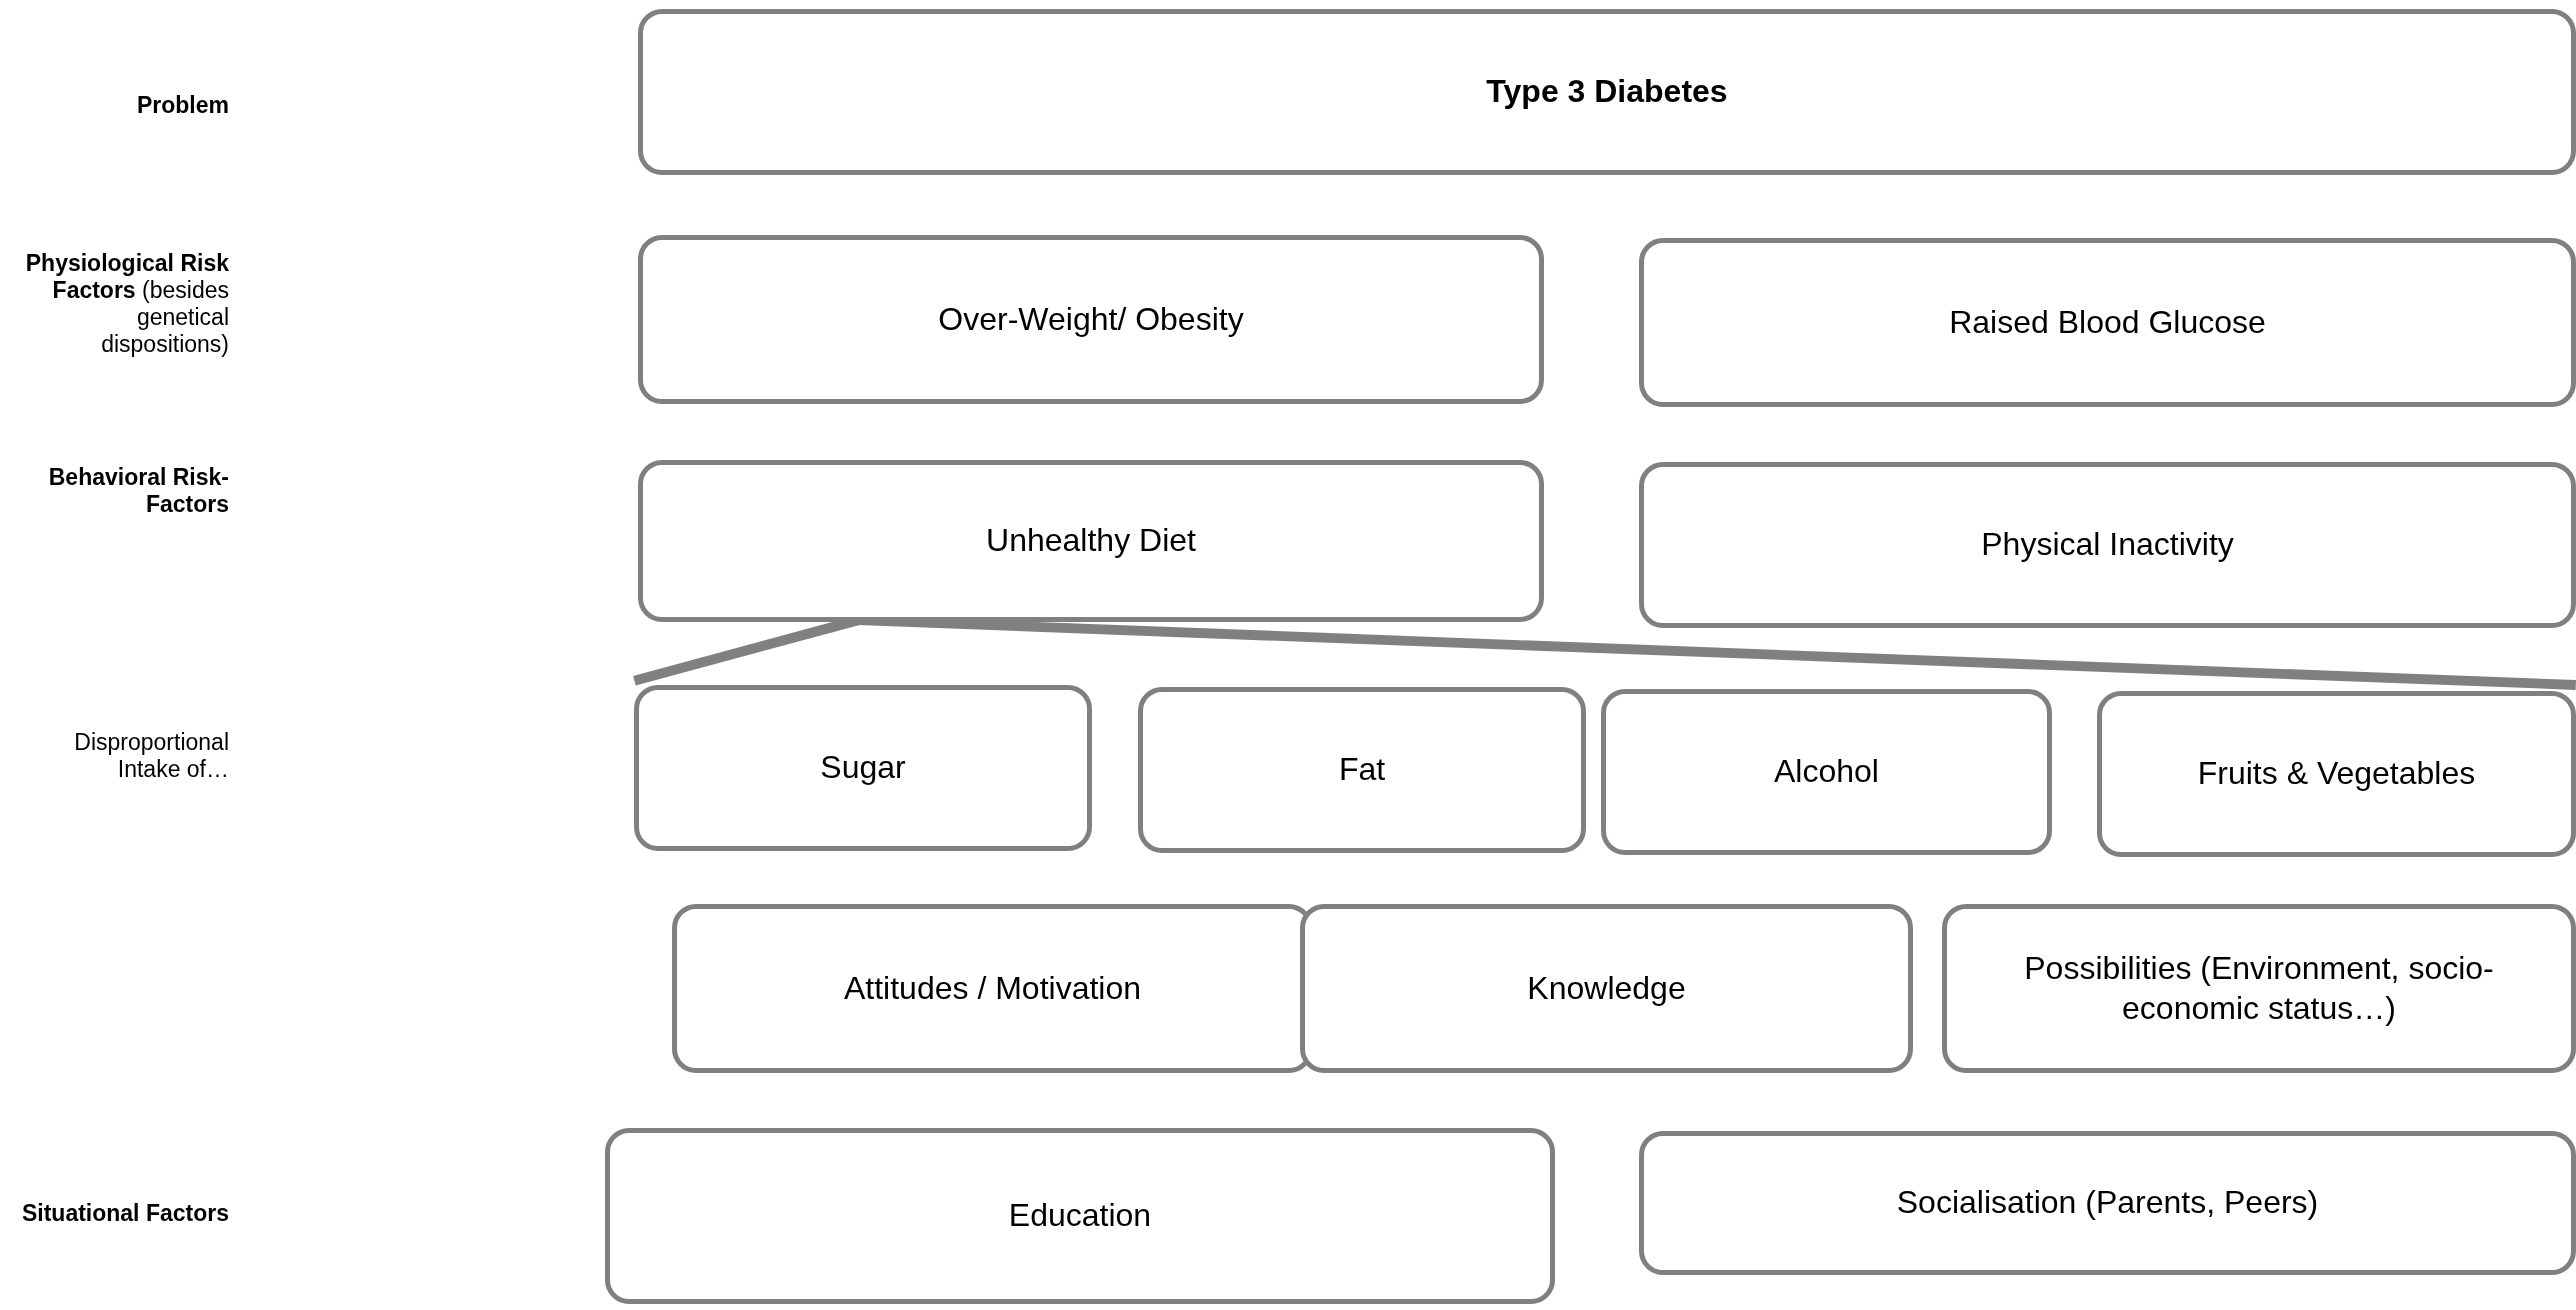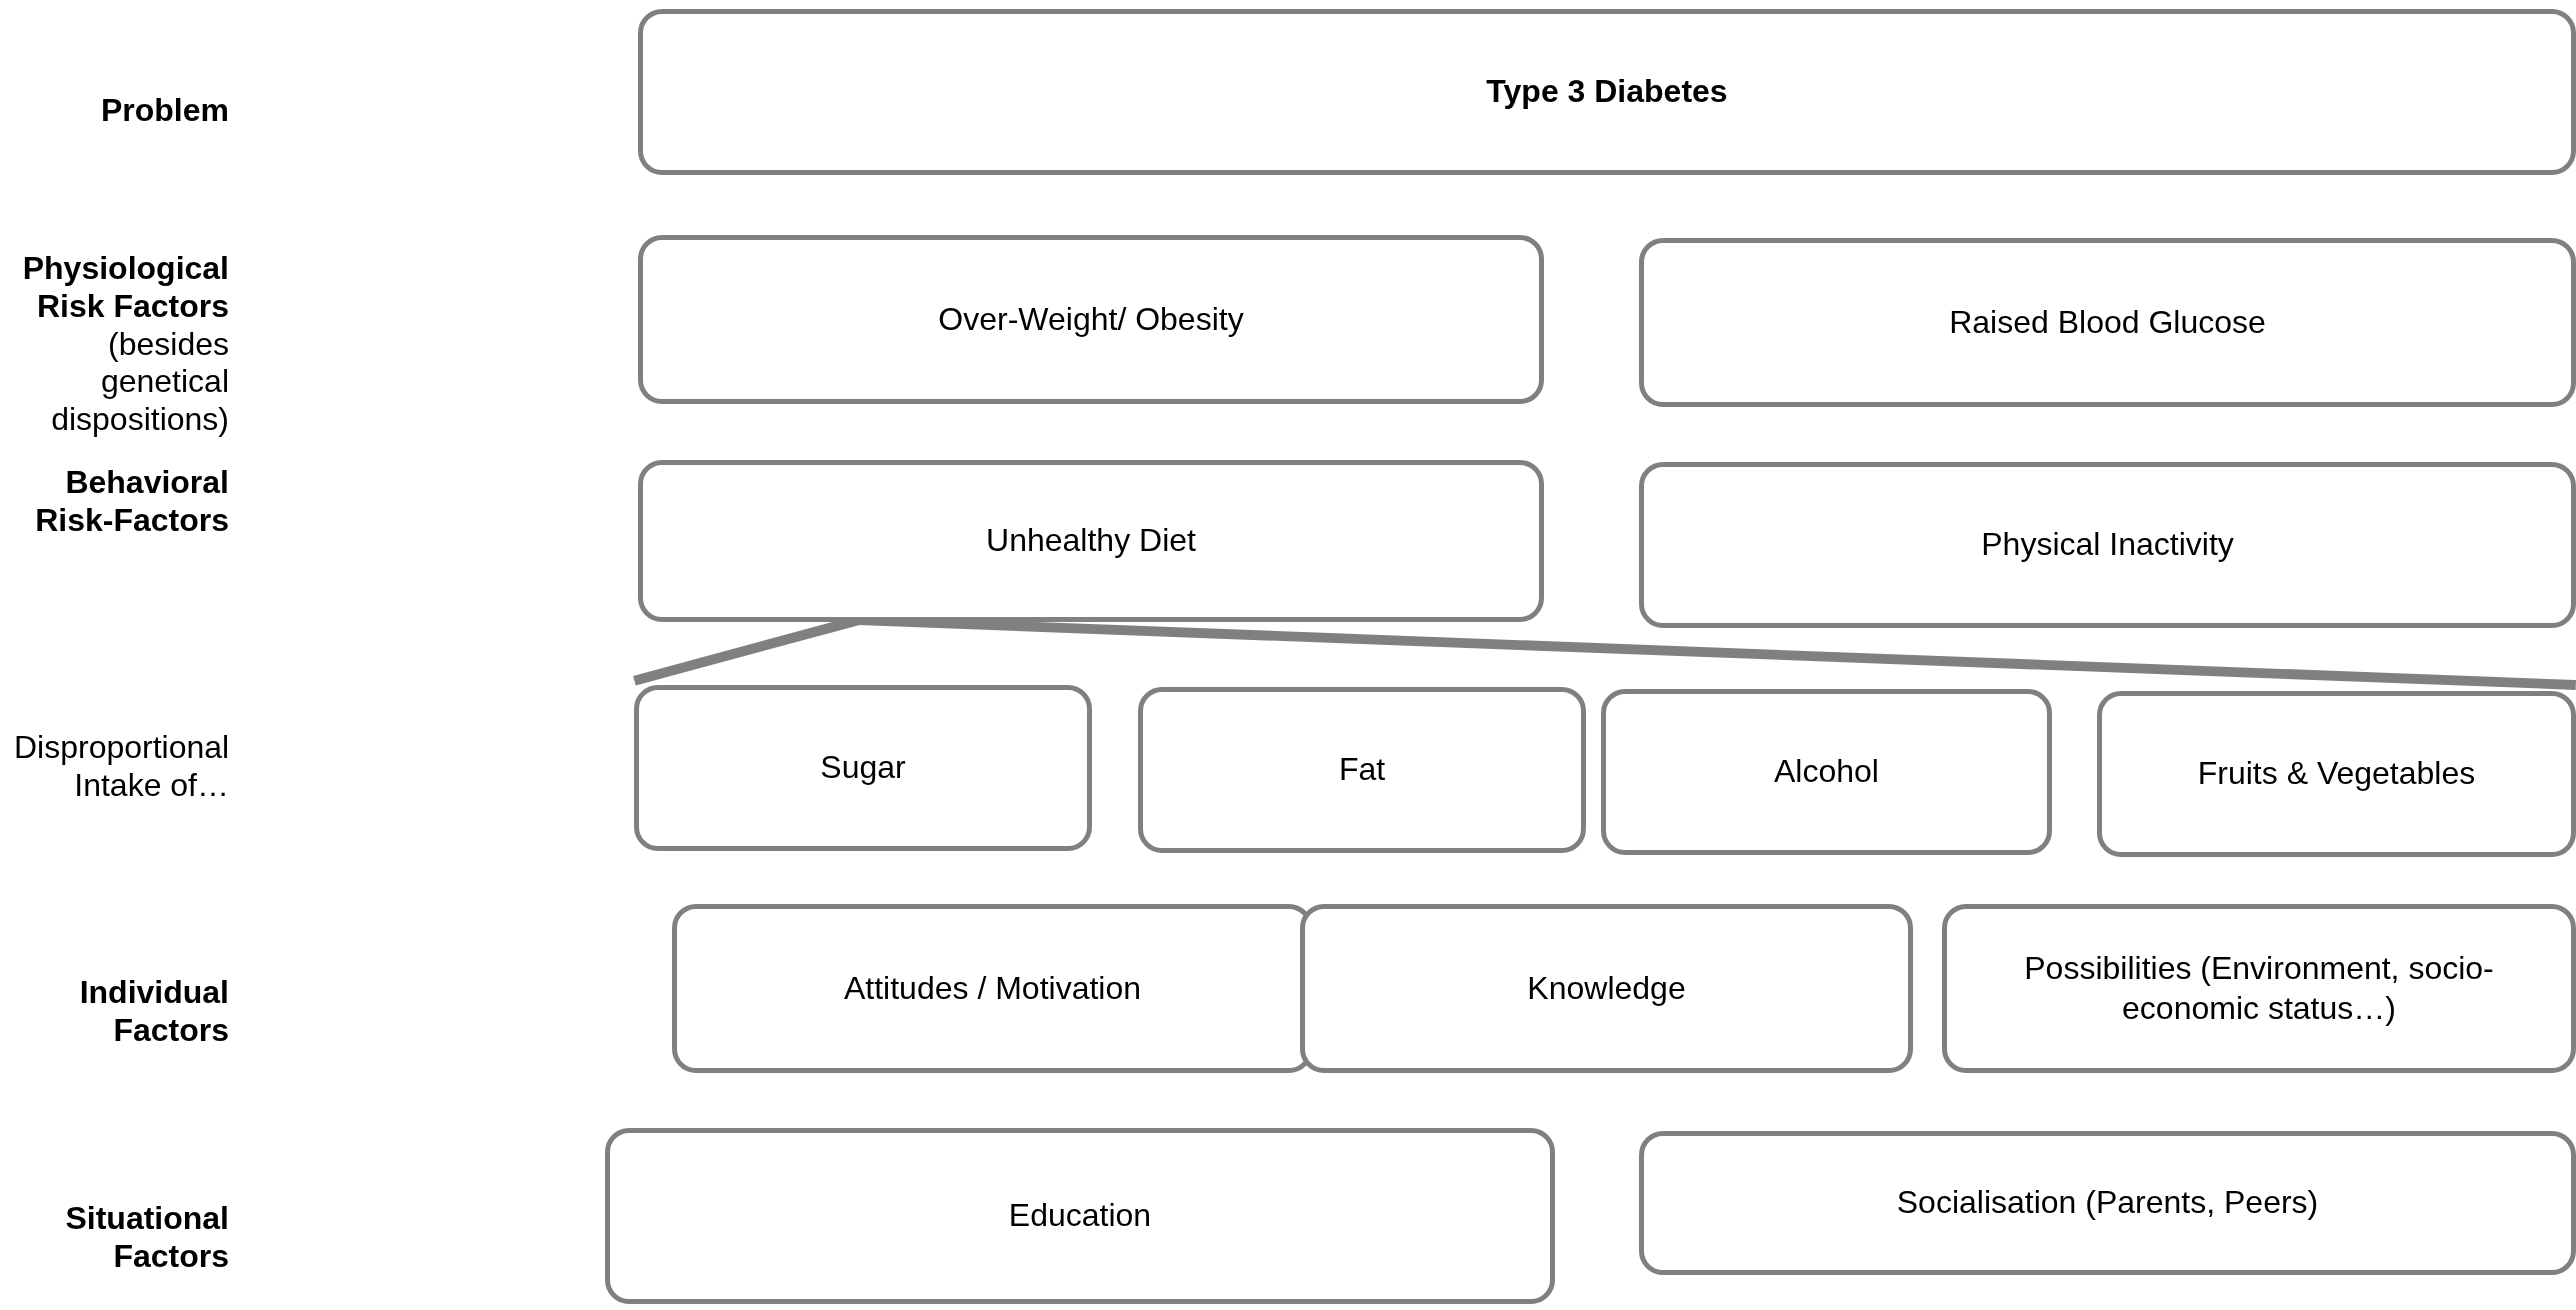--- a/index.html
+++ b/index.html
@@ -16,21 +16,21 @@
     width: 2576px;
     height: 1310px;
     background: #ffffff;
     overflow: hidden;
   }
   .row-label {
     position: absolute;
     text-align: right;
     line-height: 1.18;
     color: #000000;
-    font-size: 32px;
+    font-size: 23px;
   }
   .row-label.bold { font-weight: bold; }
   .row-label .reg { font-weight: normal; }
 
   .node {
     position: absolute;
     border: 5px solid #808080;
     border-radius: 24px;
     background: #ffffff;
     display: flex;
@@ -98,23 +98,20 @@
   <div class="node" style="left:1138px; top:687px; width:448px; height:166px;">
     <span class="txt">Fat</span>
   </div>
   <div class="node" style="left:1601px; top:689px; width:451px; height:166px;">
     <span class="txt">Alcohol</span>
   </div>
   <div class="node" style="left:2097px; top:691px; width:479px; height:166px;">
     <span class="txt">Fruits &amp; Vegetables</span>
   </div>
 
-  <div class="row-label bold" style="left:14px; top:974px; width:215px;">
-    <span>Individual Factors</span>
-  </div>
   <div class="node" style="left:630px; top:904px; width:641px; height:169px;margin-left:42px;">
     <span class="txt">Attitudes / Motivation</span>
   </div>
   <div class="node" style="left:1300px; top:904px; width:613px; height:169px;">
     <span class="txt">Knowledge</span>
   </div>
   <div class="node" style="left:1942px; top:904px; width:634px; height:169px; padding-left:18.3px; padding-right:18.3px;">
     <span class="txt">Possibilities (Environment, socio-economic status…)</span>
   </div>
 

